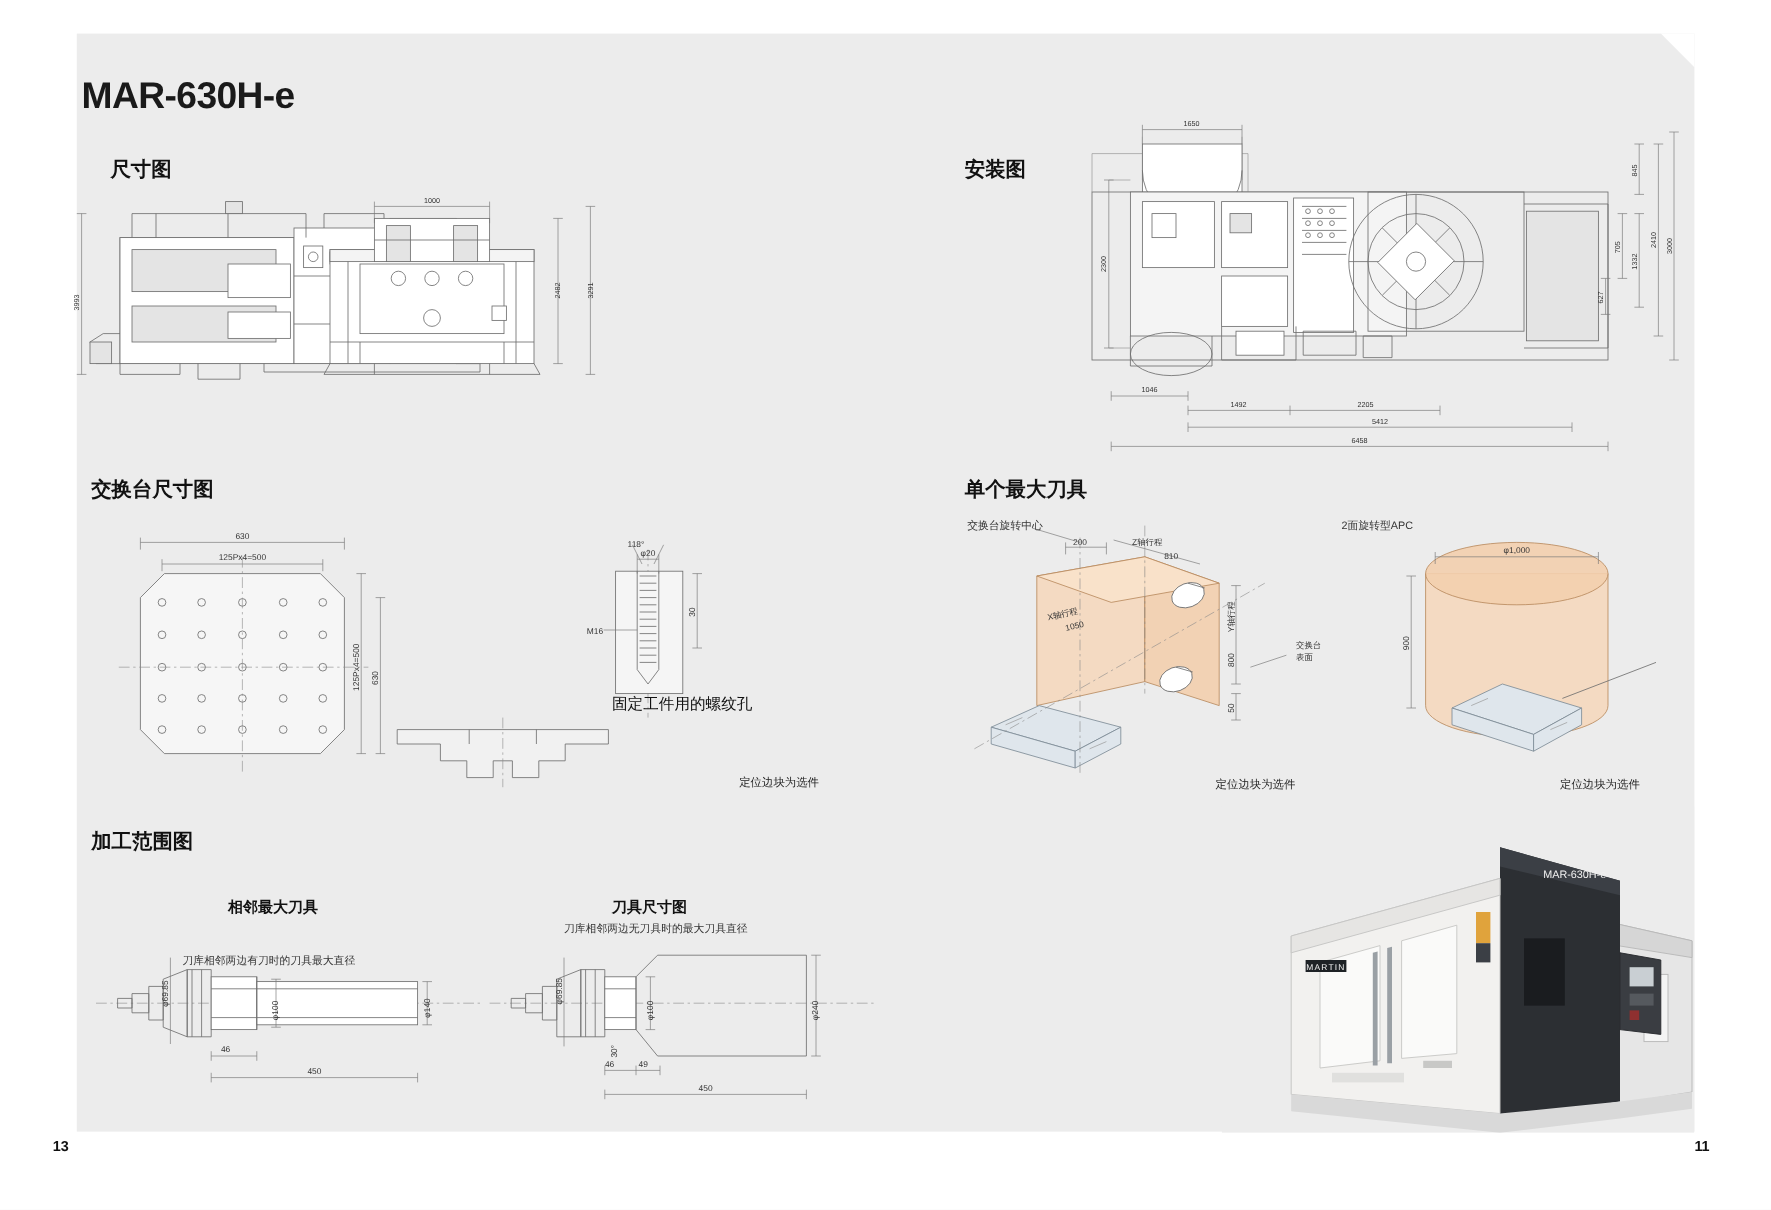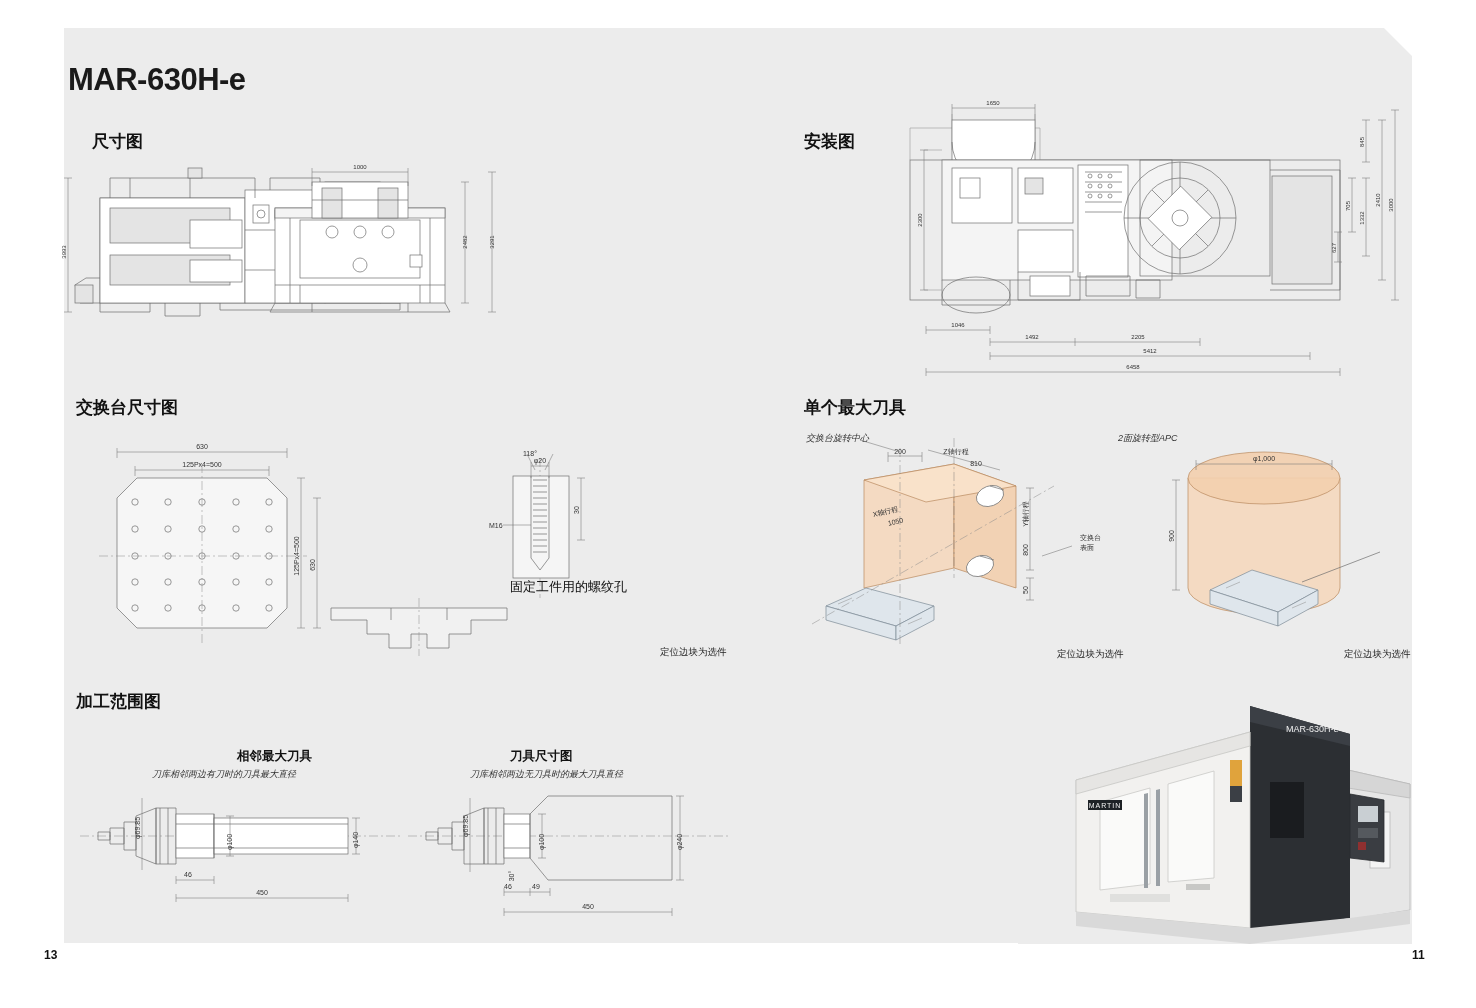--- a/index.html
+++ b/index.html
@@ -45,22 +45,22 @@
   .fillgray{fill:#f4f4f4;stroke:#6f6f6f;stroke-width:0.7;}
   .fillgray2{fill:#e4e4e4;stroke:#6f6f6f;stroke-width:0.7;}
   .fillw{fill:#ffffff;stroke:#6f6f6f;stroke-width:0.7;}
   .peach{fill:#f6d7bb;fill-opacity:0.85;stroke:#b98a5e;stroke-width:0.7;}
   .peach2{fill:#f3cfae;fill-opacity:0.9;stroke:#b98a5e;stroke-width:0.7;}
   .bluegray{fill:#dfe6ec;stroke:#7d8b96;stroke-width:0.7;}
   .t{font-size:6px;fill:#333;font-family:"Liberation Sans",sans-serif;}
   .t7{font-size:7px;fill:#333;font-family:"Liberation Sans",sans-serif;}
   .lbl-b{position:absolute;font-size:12.5px;color:#111;font-weight:bold;}
   .cap{position:absolute;font-size:13px;color:#111;}
-  .cap-s{position:absolute;font-size:9.5px;color:#222;margin-left:44px;}
-  .cap-c{position:absolute;font-size:9px;color:#333;font-style:italic;}
+  .cap-s{position:absolute;font-size:9.5px;color:#222;}
+  .cap-c{position:absolute;font-size:9px;color:#333;}
   
   .photo{
     position:absolute;left:1018px;top:672px;width:394px;height:272px;
     overflow:hidden;
   }
 </style>
 </head>
 <body>
 
 <div class="page">
@@ -378,22 +378,22 @@
       <path class="dim" d="M46 20 L46 30 M182 20 L182 30"></path>
       <text class="t7" x="114" y="21" text-anchor="middle">φ1,000</text>
       <path class="dim" d="M26 40 L26 150"></path>
       <path class="dim" d="M22 40 L30 40 M22 150 L30 150"></path>
       <text class="t7" x="24" y="96" transform="rotate(-90,24,96)" text-anchor="middle">900</text>
     </svg>
   </div>
   <div class="cap-c" style="left:1118px;top:432px;font-weight:normal;">2面旋转型APC</div>
   <div class="cap-s" style="left:1300px;top:648px;">定位边块为选件</div>
 
-  <div class="lbl-b" style="left:190px;top:748px;margin-left:47px;">相邻最大刀具</div>
-  <div class="cap-c" style="left:152px;top:768px;">刀库相邻两边有刀时的刀具最大直径</div>
+  <div class="lbl-b" style="left:190px;top:748px;">相邻最大刀具</div>
+  <div class="cap-c" style="left:152px;top:794px;">刀库相邻两边有刀时的刀具最大直径</div>
   <div class="lbl-b" style="left:510px;top:748px;">刀具尺寸图</div>
   <div class="cap-c" style="left:470px;top:768px;">刀库相邻两边无刀具时的最大刀具直径</div>
 
   <div class="canvas" style="left:80px;top:780px;">
     <svg width="320" height="140" viewBox="0 0 320 140">
       <path class="ctr" d="M0 56 L320 56"></path>
 
       <path class="ln" d="M18 52 L30 52 L30 60 L18 60 Z"></path>
       <path class="ln" d="M30 48 L44 48 L44 64 L30 64 Z"></path>
       <path class="ln" d="M44 42 L56 42 L56 70 L44 70 Z"></path>

